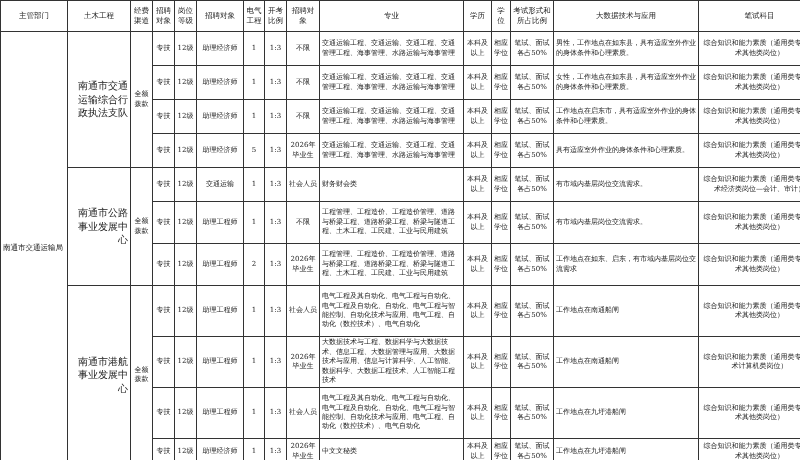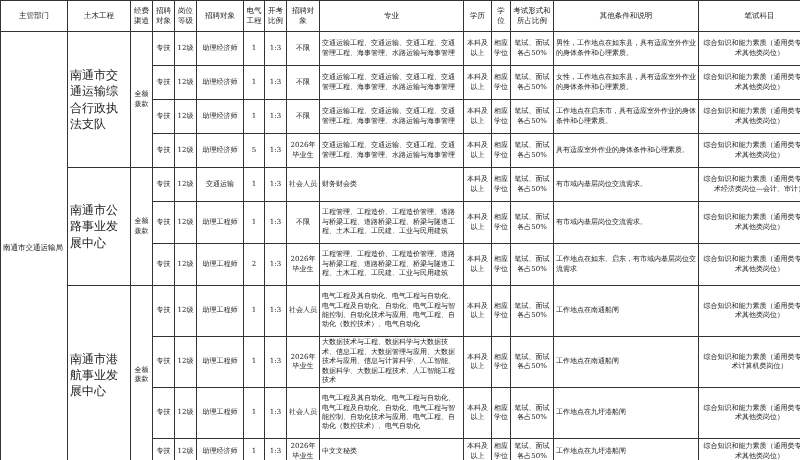--- a/index.html
+++ b/index.html
@@ -3,21 +3,21 @@
 <meta charset="utf-8">
 <style>
   html, body { margin:0; padding:0; background:#ffffff; }
   body { width:800px; height:460px; overflow:hidden; font-family:"DejaVu Serif", serif; color:#222; }
   table.recruit { border-collapse:collapse; table-layout:fixed; width:800px; font-size:7px; line-height:1.35; }
   table.recruit th, table.recruit td { border:1px solid #333; padding:1px 2px; vertical-align:middle; word-break:break-all; }
   table.recruit th { font-weight:normal; text-align:center; height:28px; font-size:7.5px; }
   td.c { text-align:center; }
   td.l { text-align:left; }
   td.dept { text-align:left; padding-left:3px; font-size:7.5px; }
-  td.unit { text-align:left; font-size:12px; padding-left:3px; }
+  td.unit { text-align:right; font-size:10px; padding-left:3px; }
   td.major { font-size:7px; }
   td.exam { font-size:7px; text-align:center;margin-left:10px; }
 </style>
 </head>
 <body>
 
 <table class="recruit">
   <colgroup>
     <col style="width:67px">
       <col style="width:63px">
@@ -43,21 +43,21 @@
       <th>招聘对象</th>
       <th>岗位等级</th>
       <th>招聘对象</th>
       <th>电气工程</th>
       <th>开考比例</th>
       <th>招聘对象</th>
       <th>专业</th>
       <th>学历</th>
       <th>学位</th>
       <th>考试形式和所占比例</th>
-      <th>其他条件和说明</th>
+      <th>大数据技术与应用</th>
       <th>笔试科目</th>
     </tr>
   </thead>
   <tbody>
 
     <tr style="height:34px">
       <td rowspan="11" class="dept">南通市交通运输局</td>
       <td rowspan="4" class="unit">南通市交通运输综合行政执法支队</td>
       <td rowspan="4" class="c">全额拨款</td>
       <td class="c">专技</td>

